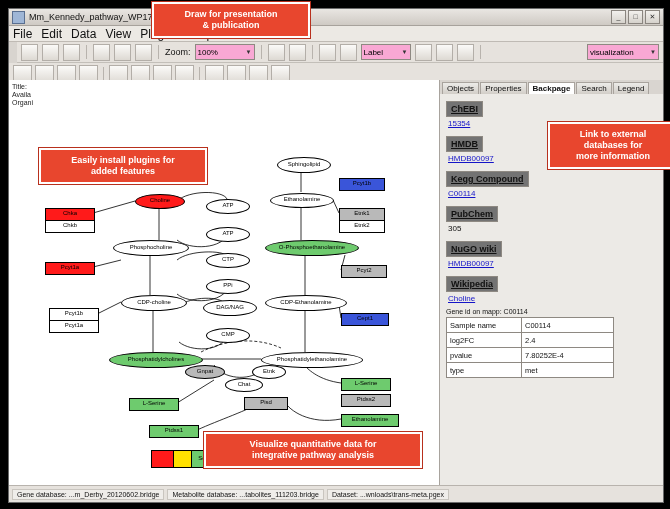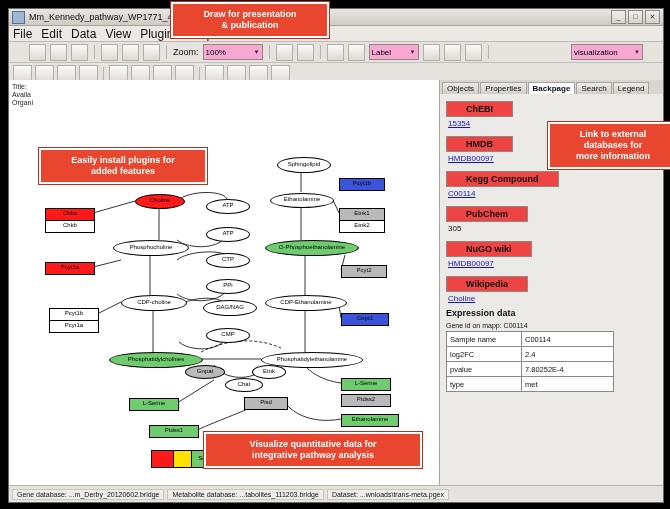--- a/index.html
+++ b/index.html
@@ -8,39 +8,39 @@
   
   .titlebar{height:16px;background:linear-gradient(#e9e6e2,#cfcac4);border-bottom:1px solid #a7a29c;display:flex;align-items:center;padding:0 3px;}
   .tb-icon{width:11px;height:11px;background:#9fb6d6;border:1px solid #5a6f90;margin-right:4px;}
   .tb-title{font-size:9px;color:#111;flex:1;white-space:nowrap;overflow:hidden;}
   .tb-btns{display:flex;gap:2px;}
   .tb-btn{width:13px;height:12px;border:1px solid #8a857f;background:linear-gradient(#f2f0ed,#d6d2cc);font-size:7px;line-height:11px;text-align:center;color:#333;}
   
   .menubar{height:15px;background:#ece9e4;border-bottom:1px solid #bfbab4;display:flex;align-items:center;padding-left:4px;gap:9px;}
   .menubar span{font-size:12px;color:#111;}
   
-  .toolbar{height:20px;background:#e6e2dd;border-bottom:1px solid #c3bfb9;display:flex;align-items:center;padding:0 20px;gap:4px;}
+  .toolbar{height:20px;background:#e6e2dd;border-bottom:1px solid #c3bfb9;display:flex;align-items:center;padding:0 4px;gap:4px;margin-left:8px;}
   .tbtn{width:15px;height:15px;border:1px solid #b3aea8;background:linear-gradient(#fbfaf8,#ddd9d3);}
   .sep{width:1px;height:14px;background:#b8b3ad;margin:0 2px;}
   .lbl{font-size:9px;color:#111;}
   .combo{height:14px;border:1px solid #8e8982;background:#f9a8d4;font-size:8px;display:flex;align-items:center;padding:0 2px;justify-content:space-between;}
   .combo .ar{font-size:6px;color:#333;}
   .toolbar2{height:22px;background:#e6e2dd;border-bottom:1px solid #b8b3ad;display:flex;align-items:center;padding:0 4px;gap:3px;}
   .tbtn2{width:17px;height:17px;border:1px solid #b3aea8;background:linear-gradient(#fbfaf8,#ddd9d3);}
   
   .bodyrow{position:absolute;left:0;top:71px;right:0;bottom:17px;display:flex;}
   .leftpane{position:relative;width:430px;background:#fff;border-right:1px solid #a8a39d;overflow:hidden;}
   .rightpane{position:relative;flex:1;background:#eceae6;}
   .meta{position:absolute;left:3px;top:3px;font-size:7px;color:#222;line-height:8px;}
   
   .rtabs{display:flex;height:14px;background:#d9d5d0;border-bottom:1px solid #a8a39d;align-items:flex-end;padding-left:2px;gap:1px;text-align:right;}
   .rtab{font-size:8px;padding:1px 4px;border:1px solid #a8a39d;border-bottom:none;background:linear-gradient(#ecebe8,#d2cec8);color:#111;}
   .rtab.active{background:#fff;font-weight:bold;}
   .rcontent{position:absolute;left:0;right:0;top:14px;bottom:0;background:#eceae6;overflow:hidden;padding:4px 6px;}
-  .secbox{display:inline-block;border:1px solid #8e8982;background:#ef4444;font-size:9px;font-weight:bold;padding:2px 19px;margin-bottom:2px;color:#111;}
+  .secbox{display:inline-block;border:1px solid #8e8982;background:#737373;font-size:9px;font-weight:bold;padding:2px 4px;margin-bottom:2px;color:#111;text-decoration:underline;}
   .link{font-size:8px;color:#1414c8;text-decoration:underline;margin:0 0 5px 2px;display:block;}
   .plain{font-size:8px;color:#111;margin:0 0 5px 2px;display:block;}
   .exp{font-size:9px;font-weight:bold;color:#111;margin:3px 0 4px 0;}
   .gene{font-size:7px;color:#111;margin-bottom:2px;}
   table.dt{border-collapse:collapse;width:168px;}
   table.dt td{border:1px solid #8e8982;background:#fff;font-size:7.5px;padding:1px 3px;height:12px;color:#111;}
   table.dt td.k{width:68px;}
   
   .statusbar{position:absolute;left:0;right:0;bottom:0;height:16px;background:#e6e2dd;border-top:1px solid #b8b3ad;display:flex;align-items:center;padding:0 3px;}
   .statusbar .cell{font-size:7px;color:#111;border:1px solid #c9c5bf;background:#efedea;padding:1px 4px;margin-right:3px;}
@@ -225,21 +225,20 @@
     <div class="rightpane">
       <div class="rtabs" id="rtabs">
           <div class="rtab">Objects</div>
           <div class="rtab">Properties</div>
           <div class="rtab active">Backpage</div>
           <div class="rtab">Search</div>
           <div class="rtab">Legend</div>
         </div>
       <div class="rcontent">
         <div id="sections"><div class="secbox">ChEBI</div><div class="link">15354</div><div class="secbox">HMDB</div><div class="link">HMDB00097</div><div class="secbox">Kegg Compound</div><div class="link">C00114</div><div class="secbox">PubChem</div><div class="plain">305</div><div class="secbox">NuGO wiki</div><div class="link">HMDB00097</div><div class="secbox">Wikipedia</div><div class="link">Choline</div></div>
-        <div class="exp">Expression data</div>
         <div class="gene">Gene id on mapp: C00114</div>
         <table class="dt">
           <tbody id="exprows">
               <tr>
                 <td class="k">Sample name</td>
                 <td>C00114</td>
               </tr>
               <tr>
                 <td class="k">log2FC</td>
                 <td>2.4</td>
@@ -258,15 +257,15 @@
     </div>
   </div>
 
   <div class="statusbar" id="statusbar">
       <div class="cell">Gene database: ...m_Derby_20120602.bridge</div>
       <div class="cell">Metabolite database: ...tabolites_111203.bridge</div>
       <div class="cell">Dataset: ...wnloads\trans-meta.pgex</div>
     </div>
 </div>
 
-<div class="callout small" style="left:171px;top:2px;width:140px;">Draw for presentation<br>&amp; publication</div>
+<div class="callout small" style="left:152px;top:2px;width:140px;">Draw for presentation<br>&amp; publication</div>
 
 <div class="callout small" style="left:548px;top:122px;width:112px;">Link  to external<br>databases  for<br>more information</div>
 
 </body></html>

